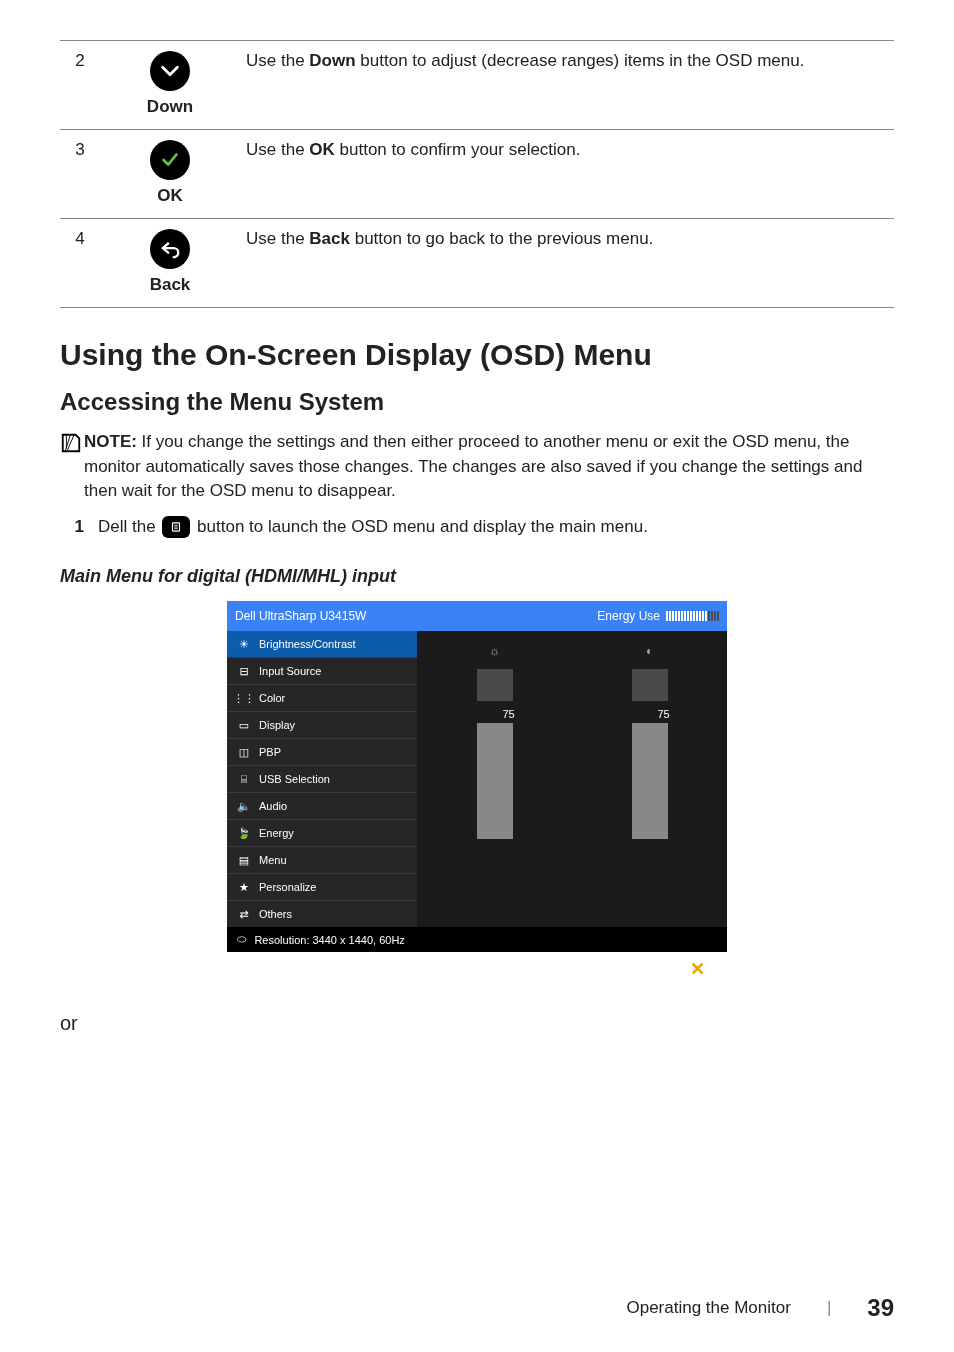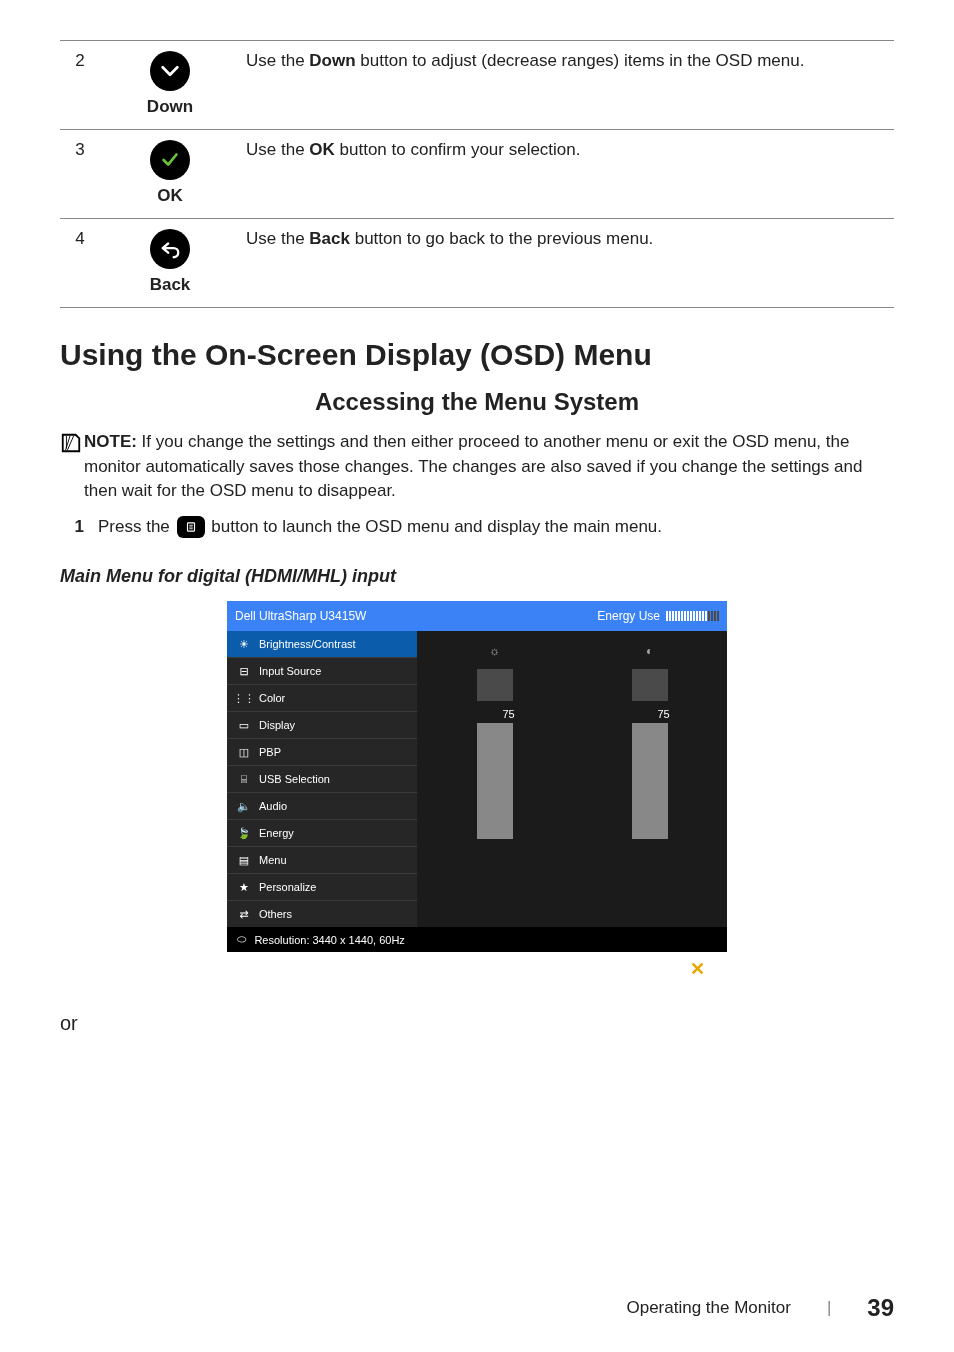--- a/index.html
+++ b/index.html
@@ -30,21 +30,21 @@
   .icon-circle {
     width: 40px; height: 40px; border-radius: 50%;
     background: #000; display: flex; align-items: center; justify-content: center;
   }
   .icon-circle svg { width: 22px; height: 22px; }
   .icon-label { font-weight: 700; font-size: 17px; }
   h1.section-title {
     font-size: 30px; font-weight: 700; margin-bottom: 16px;
   }
   h2.subsection-title {
-    font-size: 24px; font-weight: 700; margin-bottom: 14px; text-align: center;
+    font-size: 24px; font-weight: 700; margin-bottom: 14px;
   }
   .note-row { display: flex; margin-bottom: 10px; font-size: 17px; line-height: 1.45; }
   .note-icon { flex: 0 0 24px; padding-top: 2px; }
   .step-row { display: flex; gap: 14px; margin-bottom: 14px; font-size: 17px; line-height: 1.5; align-items: baseline;}
   .step-num { flex: 0 0 24px; font-weight: 700; text-align: right; }
   .bold { font-weight: 700; }
   h3.menu-caption {
     font-style: italic; font-weight: 700; font-size: 18px; margin: 27px 0 14px 0;
   }
   .osd-wrap { display: flex; justify-content: center; }
@@ -179,21 +179,21 @@
       </svg>
   </div>
   <div>
     <span class="bold">NOTE:</span><span> If you change the settings and then either proceed to another menu or exit the OSD menu, the monitor automatically saves those changes. The changes are also saved if you change the settings and then wait for the OSD menu to disappear.</span>
   </div>
 </div>
 
 <div class="step-row">
   <div class="step-num">1</div>
   <div>
-    <span>Press the </span><span class="inline-icon">
+    <span>Dell the </span><span class="inline-icon">
       <svg viewBox="0 0 24 24">
           <rect x="6" y="5" width="12" height="14" rx="1" fill="none" stroke="#fff" stroke-width="2"></rect>
           <line x1="9" y1="9" x2="15" y2="9" stroke="#fff" stroke-width="1.5"></line>
           <line x1="9" y1="12" x2="15" y2="12" stroke="#fff" stroke-width="1.5"></line>
           <line x1="9" y1="15" x2="15" y2="15" stroke="#fff" stroke-width="1.5"></line>
         </svg>
     </span><span> button to launch the OSD menu and display the main menu.</span>
   </div>
 </div>
 

